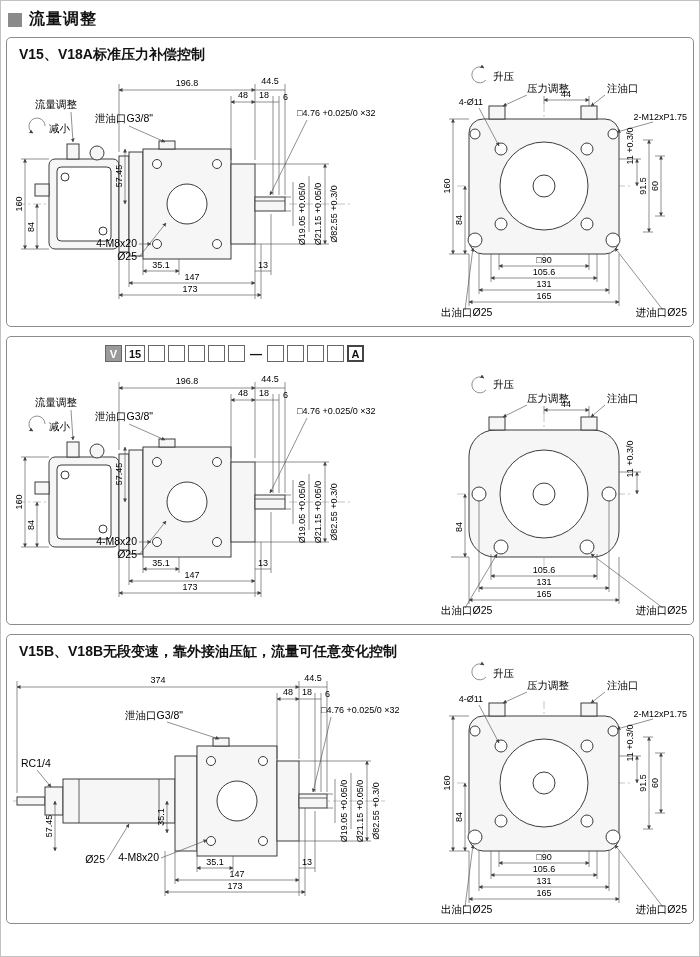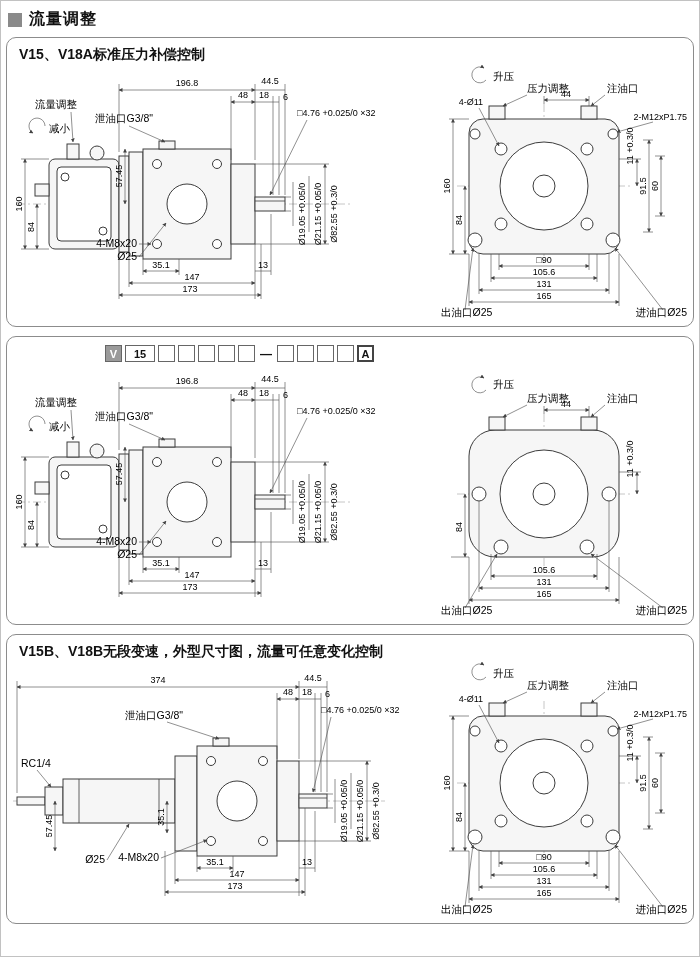--- a/index.html
+++ b/index.html
@@ -2,26 +2,26 @@
 <html><head>
 <meta charset="utf-8">
 <style>
   * { box-sizing: border-box; }
   html, body { margin:0; padding:0; background:#e9e9e9; }
   .page { width:700px; height:957px; margin:0 auto; background:#fff; border:1px solid #c2c2c2;
           padding:5px; font-family:"Liberation Sans","DejaVu Sans",sans-serif; color:#111; }
   .header { display:flex; align-items:center; gap:7px; margin:3px 0 7px 2px; }
   .bullet { width:14px; height:14px; background:#8a8a8a; flex:0 0 auto; }
   .page-title { font-size:16px; font-weight:bold; letter-spacing:1px; }
-  .panel { border:1px solid #8c8c8c; border-radius:10px; margin-bottom:9px; padding:2px 0 0 2px; background:#fff; }
+  .panel { border:1px solid #8c8c8c; border-radius:5px; margin-bottom:9px; padding:2px 0 0 2px; background:#fff; }
   .panel-title { font-size:14px; font-weight:bold; margin:6px 0 0 10px; }
   .code-row { display:flex; align-items:center; gap:3px; margin:6px 0 0 96px; }
   .cbox { width:17px; height:17px; border:1px solid #666; display:inline-flex; align-items:center;
           justify-content:center; font-size:11px; font-weight:bold; background:#fff; }
-  .cbox.wide { width:30px;text-align:center; }
+  .cbox.wide { width:20px;text-align:center; }
   .cbox.dark { background:#9a9a9a; color:#fff; }
   .cbox.accent { border:2px solid #444; }
   .csep { font-weight:bold; margin:0 2px; font-size:12px; }
   svg { display:block; }
   .draw rect, .draw circle { fill:#f6f6f6; stroke:#3c3c3c; stroke-width:1; }
   .draw rect.part2, .draw circle.part2 { fill:#fff; }
   .draw line { stroke:#3c3c3c; stroke-width:0.8; }
   .dims line, .dims path { stroke:#555; stroke-width:0.65; fill:none; }
   .dims line.cl { stroke:#a8a8a8; stroke-dasharray:8 3 2 3; }
   text.d { font-size:9px; fill:#000; }
@@ -378,21 +378,21 @@
         <text class="d" x="105" y="211" text-anchor="middle">105.6</text>
         <text class="d" x="105" y="223" text-anchor="middle">131</text>
         <text class="d" x="105" y="235" text-anchor="middle">165</text>
         <text class="lbl" x="2" y="252">出油口Ø25</text>
         <text class="lbl" x="248" y="252" text-anchor="end">进油口Ø25</text>
       </g>
     </svg>
   </div>
 
   <div class="panel">
-    <div class="panel-title">V15B、V18B无段变速，外型尺寸图，流量可任意变化控制</div>
+    <div class="panel-title">V15B、V18B无段变速，靠外接油压缸，流量可任意变化控制</div>
     <svg width="680" height="262" viewBox="0 0 680 262">
       <defs>
         <marker id="a3" viewBox="0 0 10 10" refX="9" refY="5" markerWidth="6" markerHeight="6" orient="auto-start-reverse">
           <path d="M0 0L10 5L0 10z" fill="#444"></path>
         </marker>
       </defs>
 
       <g>
         <g class="dims">
             <line class="cl" x1="4" y1="140" x2="376" y2="140"></line>

